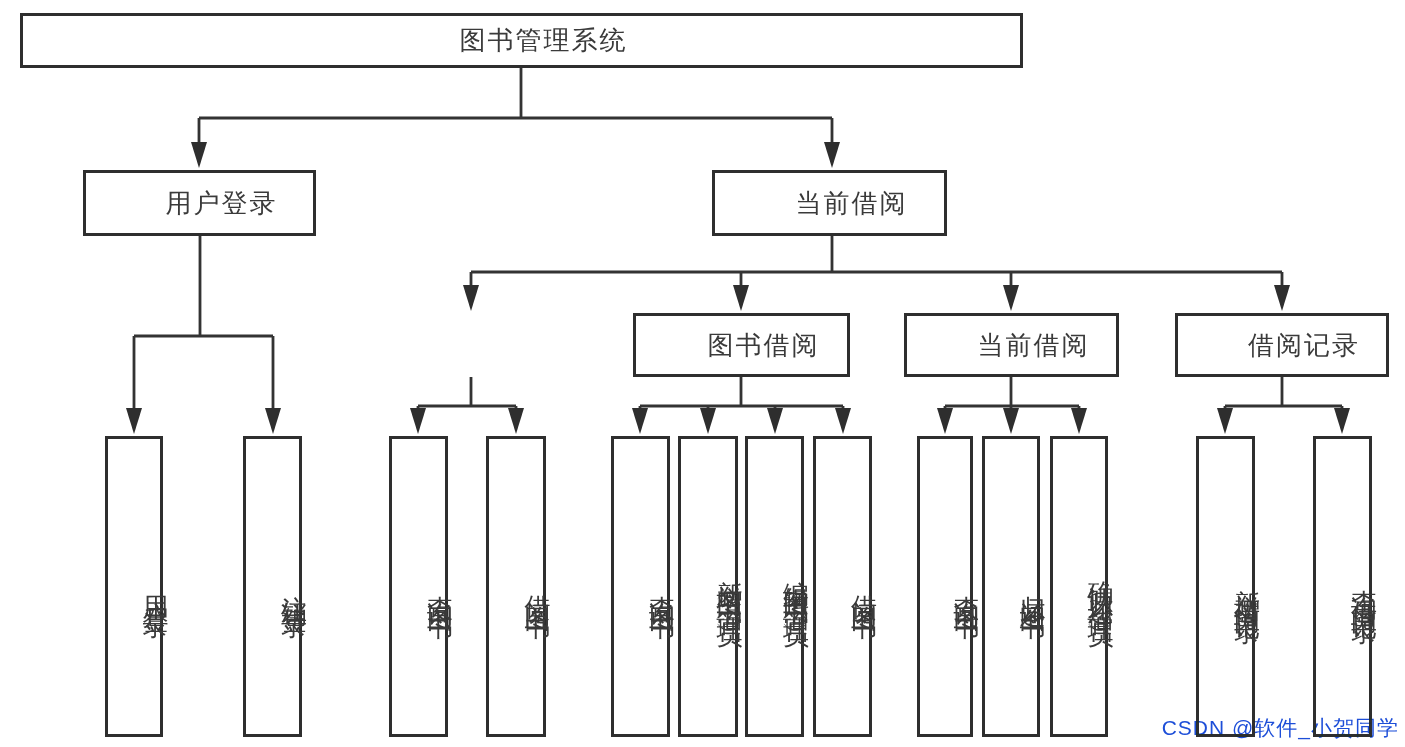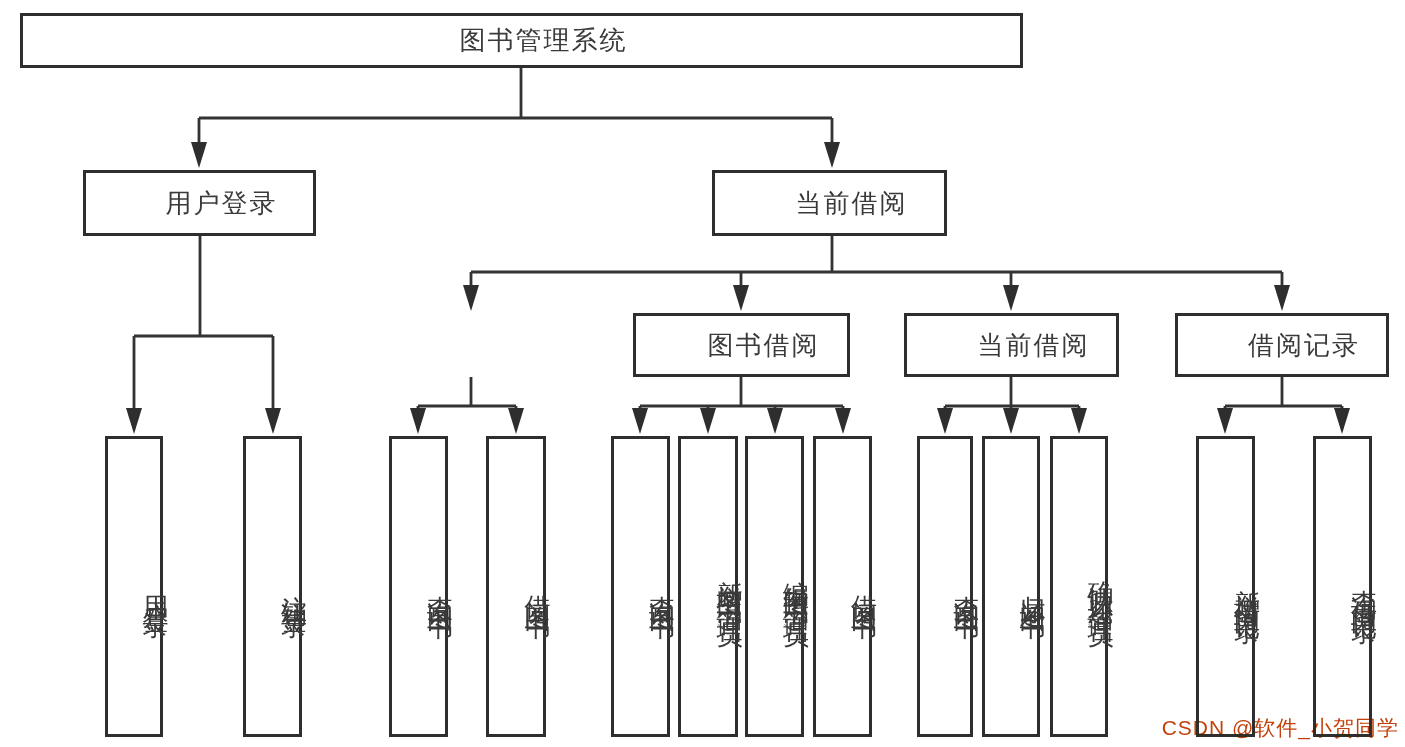--- a/index.html
+++ b/index.html
@@ -10,21 +10,21 @@
   svg.wires{position:absolute;left:0;top:0;z-index:1;}
   .node{
     position:absolute;background:#ffffff;border:3px solid #2e2e2e;
     display:flex;align-items:center;justify-content:center;
     box-sizing:border-box;z-index:2;padding-left:44px;
   }
   .node .lbl{font-size:26px;letter-spacing:2px;white-space:nowrap;color:#3a3a3a;}
   .node.v .lbl{writing-mode:vertical-rl;text-orientation:mixed;letter-spacing:6px;line-height:1;}
   .watermark{
     position:absolute;right:6px;bottom:5px;z-index:6;
-    font-size:21px;letter-spacing:1px;color:#c2410c;mix-blend-mode:darken;white-space:nowrap;
+    font-size:21px;letter-spacing:1px;color:#1d4ed8;mix-blend-mode:darken;white-space:nowrap;
   }
 </style>
 </head>
 <body>
 
 <div class="canvas">
 
   <svg class="wires" width="1405" height="747" viewBox="0 0 1405 747">
     <g stroke="#333333" stroke-width="2.8" fill="none">
 

